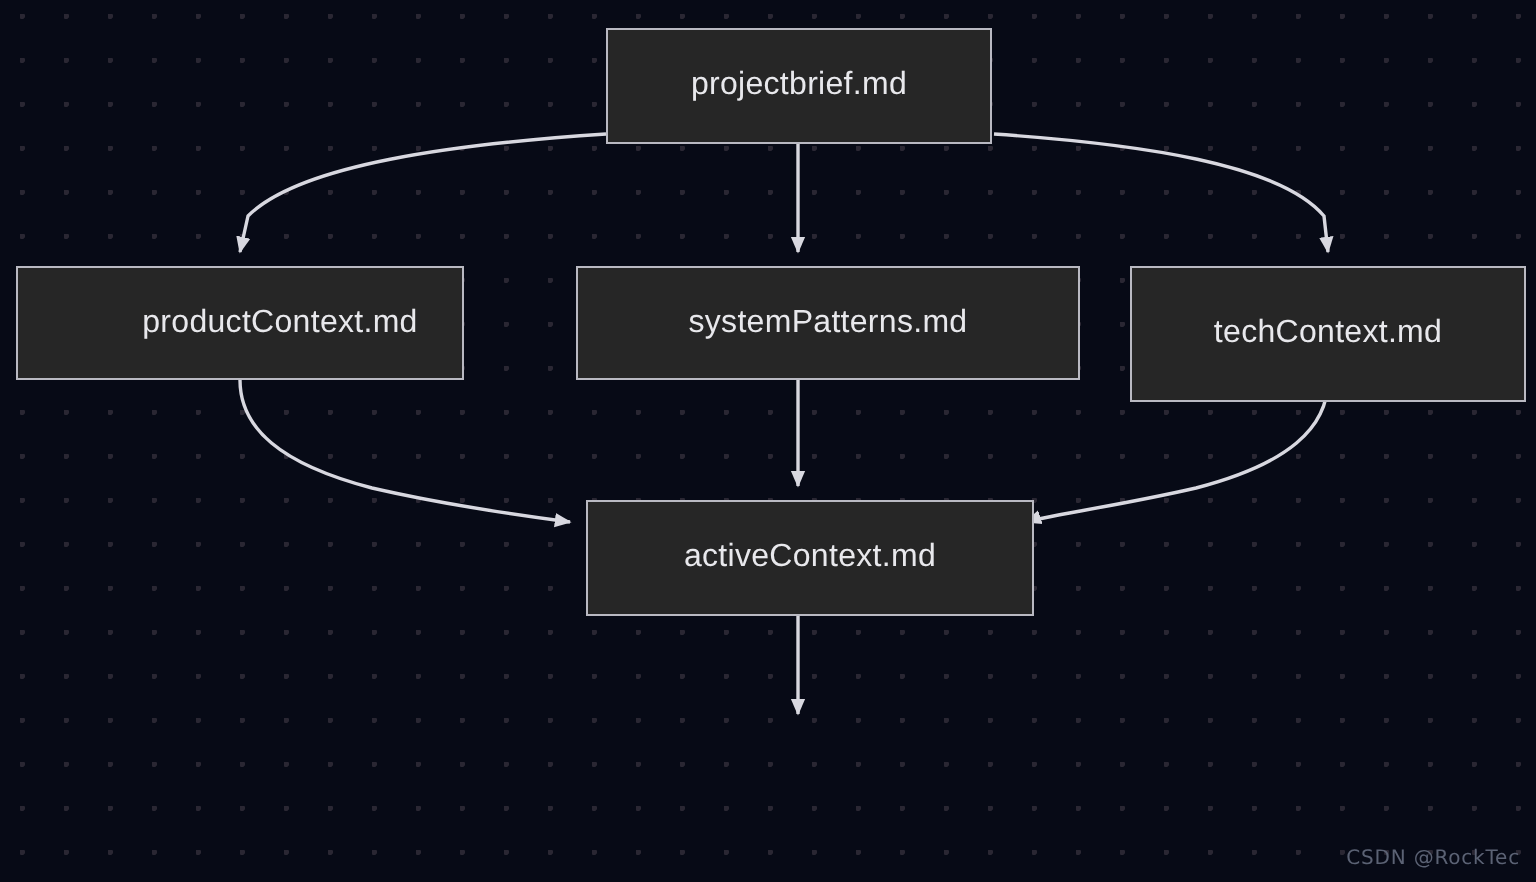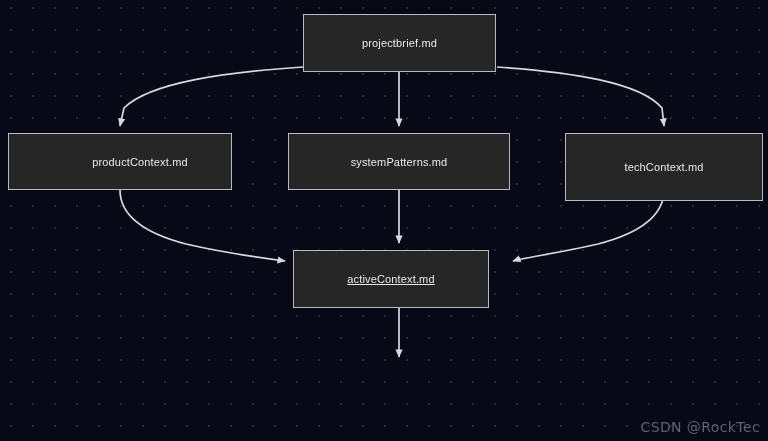--- a/index.html
+++ b/index.html
@@ -29,31 +29,31 @@
   }
   .node {
     position: absolute;
     box-sizing: border-box;
     background: #262626;
     border: 1.6px solid #b9b9c2;
     display: flex;
     align-items: center;
     justify-content: center;
     color: #e8e8ec;
-    font-size: 11px;
+    font-size: 16px;
     letter-spacing: 0.15px;
     white-space: nowrap;
     z-index: 2;
   }
   .watermark {
     position: absolute;
     right: 8px;
     bottom: 6px;
     color: #5b6274;
-    font-size: 14px;
+    font-size: 10px;
     letter-spacing: 0.4px;
     z-index: 3;
     font-family: "DejaVu Sans", sans-serif;
     margin-top: 44px;
   }
 </style>
 </head>
 <body>
 
 <div id="canvas">
@@ -84,28 +84,28 @@
   </svg>
 
   <div class="node" style="left:303px; top:14px; width:193px; height:58px;">
     <span>projectbrief.md</span>
   </div>
 
   <div class="node" style="left:8px; top:133px; width:224px; height:57px;padding-left:40px;">
     <span>productContext.md</span>
   </div>
 
-  <div class="node" style="left:288px; top:133px; width:222px; height:57px;">
+  <div class="node" style="left:288px; top:133px; width:252px; height:57px;">
     <span>systemPatterns.md</span>
   </div>
 
   <div class="node" style="left:565px; top:133px; width:198px; height:68px;">
     <span>techContext.md</span>
   </div>
 
-  <div class="node" style="left:293px; top:250px; width:196px; height:58px;text-decoration:underline;">
+  <div class="node" style="left:293px; top:250px; width:224px; height:58px;">
     <span>activeContext.md</span>
   </div>
 
 
   <div class="watermark">CSDN @RockTec</div>
 
 </div>
 
 </body></html>

